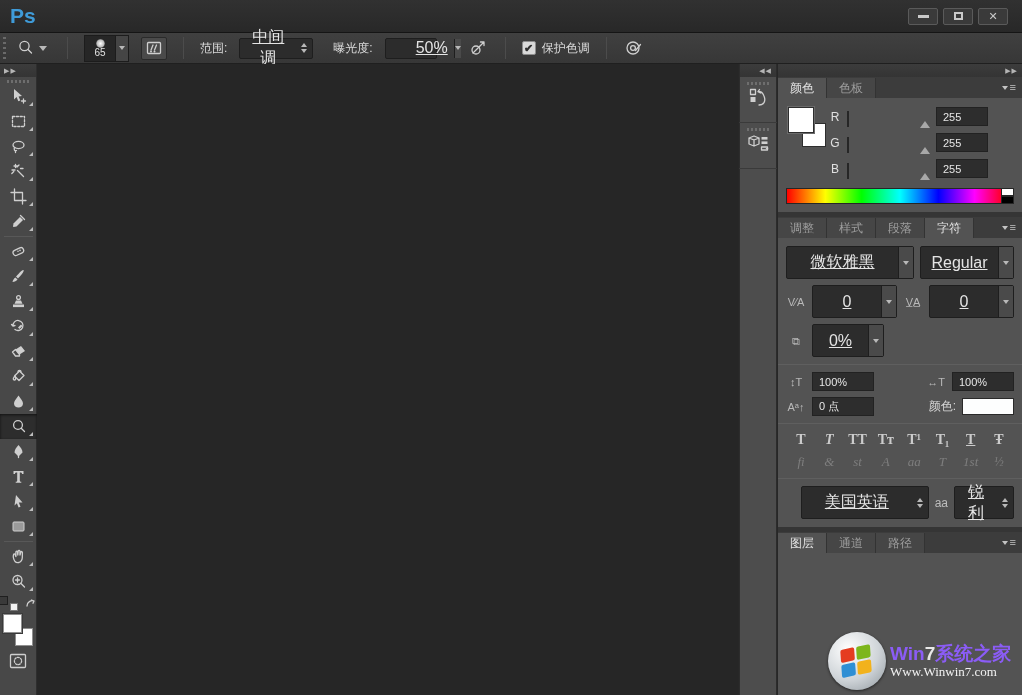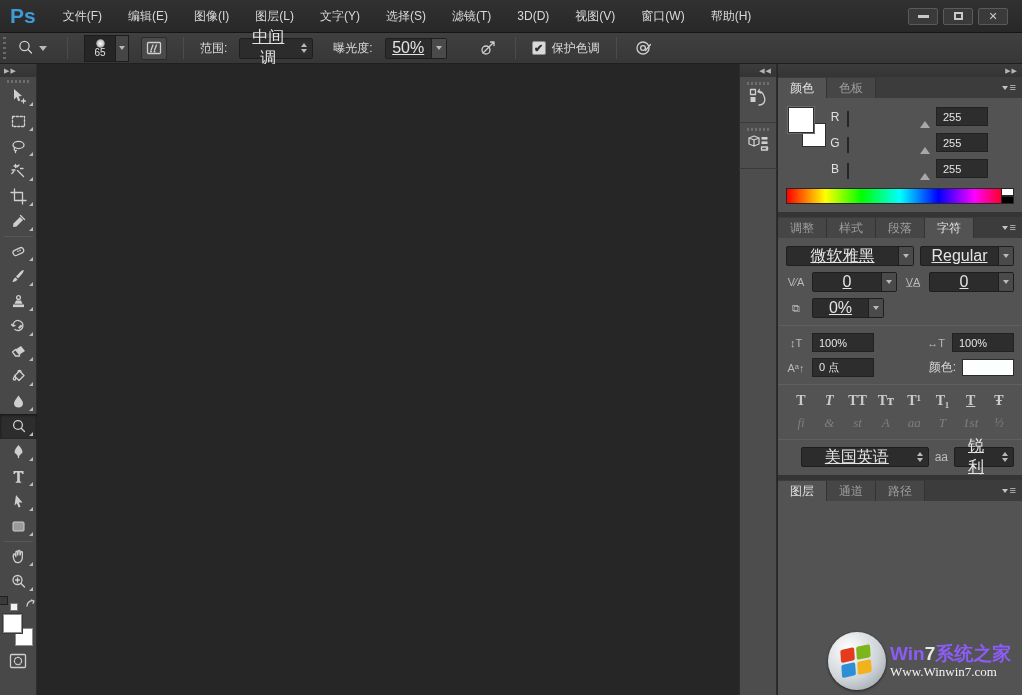--- a/index.html
+++ b/index.html
@@ -159,21 +159,21 @@
   .spectrum {
     position:absolute; left:0; top:0; right:0; bottom:0;
     background:linear-gradient(to right,#ff0000,#ffff00 17%,#00ff00 33%,#00ffff 50%,#0000ff 67%,#ff00ff 83%,#ff0000 97%,#ff0000);
     border:1px solid #262626;
   }
   .spec-white { position:absolute; right:0; top:0; width:13px; height:8px; background:#fff; border:1px solid #262626; }
   .spec-black { position:absolute; right:0; bottom:0; width:13px; height:8px; background:#000; border:1px solid #262626; }
   
   .char-content { padding:8px 8px 6px 8px; font-size:12px; }
   .crow { display:flex; align-items:center; margin-bottom:6px; gap:6px; }
-  .combo.small { height:20px; }
+  .combo.small { height:33px; }
   .ch-icon { width:20px; color:#b9b9b9; font-size:11px; text-align:center; flex:0 0 auto; line-height:10px; }
   .val-box {
     height:19px; background:#2d2d2d; border:1px solid #222; color:#e6e6e6;
     display:flex; align-items:center; padding-left:6px; font-size:11px;
   }
   .cdivider { height:1px; background:#3f3f3f; border-bottom:1px solid #5f5f5f; margin:7px -8px 7px -8px; }
   .stylerow { display:flex; justify-content:space-between; padding:1px 4px; margin-bottom:4px; }
   .stylebtn { font-family:"Liberation Serif", serif; font-weight:bold; font-size:14px; color:#cccccc; width:22px; text-align:center; }
   .stylebtn.i { font-style:italic; }
   .stylebtn.u { text-decoration:underline; }
@@ -204,33 +204,20 @@
   svg .st { stroke:#cfcfcf; fill:none; stroke-width:1.3; stroke-linecap:round; stroke-linejoin:round; }
   svg .fl { fill:#cfcfcf; stroke:none; }
 </style>
 </head>
 <body>
 
 <div class="app">
 
   <div class="titlebar">
     <span class="ps-logo">Ps</span>
-    <div class="menus">
-      <span class="menu-item">文件(F)</span>
-      <span class="menu-item">编辑(E)</span>
-      <span class="menu-item">图像(I)</span>
-      <span class="menu-item">图层(L)</span>
-      <span class="menu-item">文字(Y)</span>
-      <span class="menu-item">选择(S)</span>
-      <span class="menu-item">滤镜(T)</span>
-      <span class="menu-item">3D(D)</span>
-      <span class="menu-item">视图(V)</span>
-      <span class="menu-item">窗口(W)</span>
-      <span class="menu-item">帮助(H)</span>
-    </div>
     <div class="win-controls">
       <span class="win-btn">
           <span class="bar"></span>
         </span>
       <span class="win-btn">
           <span class="sq"></span>
         </span>
       <span class="win-btn">✕</span>
     </div>
   </div>
@@ -265,21 +252,21 @@
     <span class="opt-sep"></span>
     <span class="opt-label">范围:</span>
     <span class="combo" style="width:74px;">
       <span class="combo-text">中间调</span>
       <span class="spin">
           <span class="mini-arr-up"></span>
           <span class="mini-arr-down"></span>
         </span>
     </span>
     <span class="opt-label" style="margin-left:8px;">曝光度:</span>
-    <span class="combo" style="width:62px;">
+    <span class="combo" style="width:52px;padding-left:24px;">
       <span class="combo-text">50%</span>
       <span class="dd-btn">
           <span class="mini-arr-down"></span>
         </span>
     </span>
     <span style="width:6px;"></span>
     <svg width="22" height="20" viewBox="0 0 22 20">
       <circle class="st" cx="9" cy="12" r="4"></circle>
       <path class="st" d="M6 15 L17 4 M13.5 4 H17 V7.5"></path>
     </svg>

